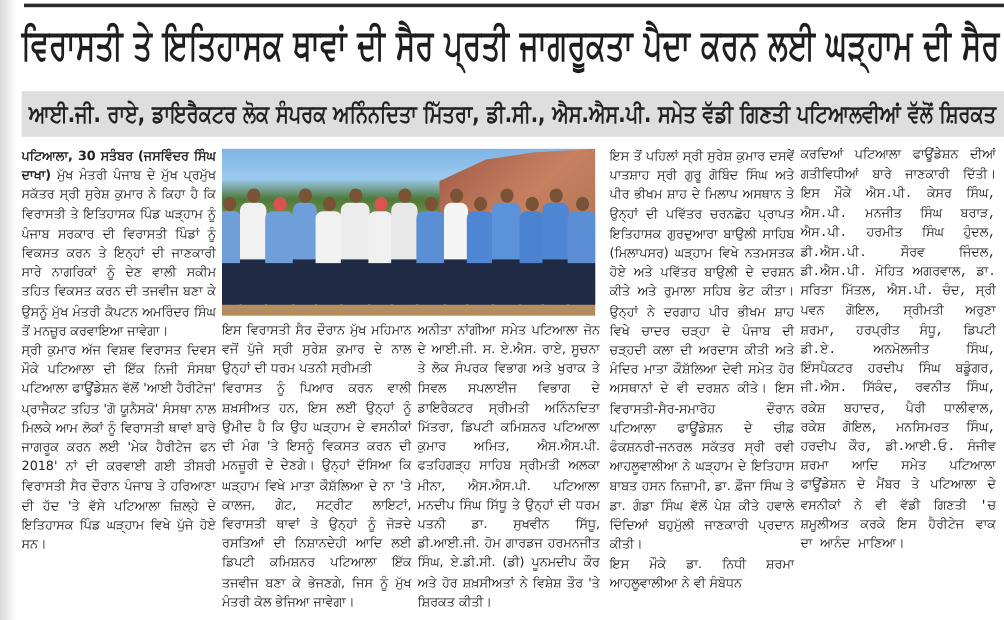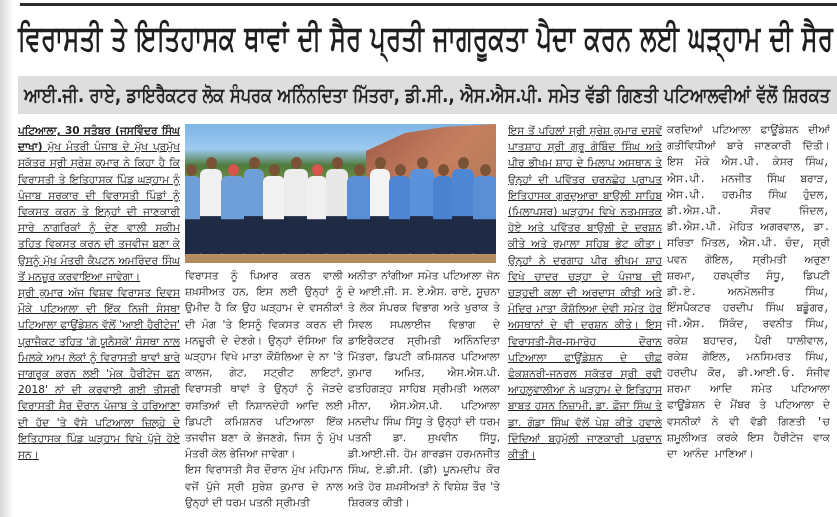--- a/index.html
+++ b/index.html
@@ -55,21 +55,21 @@
 <body>
 
 <div class="left-shade"></div>
 <div class="top-rule"></div>
 
 <h1 class="headline" id="headline" style="transform: scaleX(0.687184); transform-origin: left center;">ਵਿਰਾਸਤੀ ਤੇ ਇਤਿਹਾਸਕ ਥਾਵਾਂ ਦੀ ਸੈਰ ਪ੍ਰਤੀ ਜਾਗਰੂਕਤਾ ਪੈਦਾ ਕਰਨ ਲਈ ਘੜ੍ਹਾਮ ਦੀ ਸੈਰ</h1>
 
 <div class="subhead-bar"></div>
 <h2 class="subhead" id="subhead" style="transform: scaleX(0.804391); transform-origin: left center;">ਆਈ.ਜੀ. ਰਾਏ, ਡਾਇਰੈਕਟਰ ਲੋਕ ਸੰਪਰਕ ਅਨਿੰਨਦਿਤਾ ਮਿੱਤਰਾ, ਡੀ.ਸੀ., ਐਸ.ਐਸ.ਪੀ. ਸਮੇਤ ਵੱਡੀ ਗਿਣਤੀ ਪਟਿਆਲਵੀਆਂ ਵੱਲੋਂ ਸ਼ਿਰਕਤ</h2>
 
-<div class="col" style="left:18px; top:122px; width:162px; height:395px;text-decoration:underline;">
+<div class="col" style="left:18px; top:122px; width:162px; height:395px;">
   <p><span class="dateline">ਪਟਿਆਲਾ, 30 ਸਤੰਬਰ (ਜਸਵਿੰਦਰ ਸਿੰਘ ਦਾਖਾ)</span> <span>ਮੁੱਖ ਮੰਤਰੀ ਪੰਜਾਬ ਦੇ ਮੁੱਖ ਪ੍ਰਮੁੱਖ ਸਕੱਤਰ ਸ੍ਰੀ ਸੁਰੇਸ਼ ਕੁਮਾਰ ਨੇ ਕਿਹਾ ਹੈ ਕਿ ਵਿਰਾਸਤੀ ਤੇ ਇਤਿਹਾਸਕ ਪਿੰਡ ਘੜ੍ਹਾਮ ਨੂੰ ਪੰਜਾਬ ਸਰਕਾਰ ਦੀ ਵਿਰਾਸਤੀ ਪਿੰਡਾਂ ਨੂੰ ਵਿਕਸਤ ਕਰਨ ਤੇ ਇਨ੍ਹਾਂ ਦੀ ਜਾਣਕਾਰੀ ਸਾਰੇ ਨਾਗਰਿਕਾਂ ਨੂੰ ਦੇਣ ਵਾਲੀ ਸਕੀਮ ਤਹਿਤ ਵਿਕਸਤ ਕਰਨ ਦੀ ਤਜਵੀਜ ਬਣਾ ਕੇ ਉਸਨੂੰ ਮੁੱਖ ਮੰਤਰੀ ਕੈਪਟਨ ਅਮਰਿੰਦਰ ਸਿੰਘ ਤੋਂ ਮਨਜ਼ੂਰ ਕਰਵਾਇਆ ਜਾਵੇਗਾ।</span></p>
   <p>ਸ੍ਰੀ ਕੁਮਾਰ ਅੱਜ ਵਿਸ਼ਵ ਵਿਰਾਸਤ ਦਿਵਸ ਮੌਕੇ ਪਟਿਆਲਾ ਦੀ ਇੱਕ ਨਿਜੀ ਸੰਸਥਾ ਪਟਿਆਲਾ ਫਾਊਂਡੇਸ਼ਨ ਵੱਲੋਂ 'ਆਈ ਹੈਰੀਟੇਜ' ਪ੍ਰਾਜੈਕਟ ਤਹਿਤ 'ਗੋ ਯੂਨੈਸਕੋ' ਸੰਸਥਾ ਨਾਲ ਮਿਲਕੇ ਆਮ ਲੋਕਾਂ ਨੂੰ ਵਿਰਾਸਤੀ ਥਾਵਾਂ ਬਾਰੇ ਜਾਗਰੂਕ ਕਰਨ ਲਈ 'ਮੇਕ ਹੈਰੀਟੇਜ ਫਨ 2018' ਨਾਂ ਦੀ ਕਰਵਾਈ ਗਈ ਤੀਸਰੀ ਵਿਰਾਸਤੀ ਸੈਰ ਦੌਰਾਨ ਪੰਜਾਬ ਤੇ ਹਰਿਆਣਾ ਦੀ ਹੱਦ 'ਤੇ ਵੱਸੇ ਪਟਿਆਲਾ ਜ਼ਿਲ੍ਹੇ ਦੇ ਇਤਿਹਾਸਕ ਪਿੰਡ ਘੜ੍ਹਾਮ ਵਿਖੇ ਪੁੱਜੇ ਹੋਏ ਸਨ।</p>
 </div>
 
 <div class="photo">
   <div class="wall"></div>
   <div class="ground"></div>
   <div class="crowd" id="crowd">
       <div class="person" style="left: -4px; width: 20px; height: 78px; background: linear-gradient(rgb(111, 159, 216) 0%, rgb(111, 159, 216) 55%, rgb(31, 42, 68) 56%, rgb(31, 42, 68) 100%);">
         <div class="head" style="width: 11px; height: 12px; left: 4.5px; top: -12px;"></div>
@@ -113,27 +113,28 @@
       <div class="person" style="left: 267px; width: 22px; height: 85px; background: linear-gradient(rgb(79, 134, 212) 0%, rgb(79, 134, 212) 55%, rgb(31, 42, 68) 56%, rgb(31, 42, 68) 100%);">
         <div class="head" style="width: 11px; height: 12px; left: 5.5px; top: -12px;"></div>
       </div>
       <div class="person" style="left: 288px; width: 24px; height: 78px; background: linear-gradient(rgb(90, 143, 214) 0%, rgb(90, 143, 214) 55%, rgb(31, 42, 68) 56%, rgb(31, 42, 68) 100%);">
         <div class="head" style="width: 11px; height: 12px; left: 6.5px; top: -12px;"></div>
       </div>
     </div>
 </div>
 
 <div class="col" style="left:185px; top:267px; width:158px; height:250px;">
+  <p>ਇਸ ਵਿਰਾਸਤੀ ਸੈਰ ਦੌਰਾਨ ਮੁੱਖ ਮਹਿਮਾਨ ਵਜੋਂ ਪੁੱਜੇ ਸ੍ਰੀ ਸੁਰੇਸ਼ ਕੁਮਾਰ ਦੇ ਨਾਲ ਉਨ੍ਹਾਂ ਦੀ ਧਰਮ ਪਤਨੀ ਸ੍ਰੀਮਤੀ</p>
   <p>ਵਿਰਾਸਤ ਨੂੰ ਪਿਆਰ ਕਰਨ ਵਾਲੀ ਸ਼ਖ਼ਸੀਅਤ ਹਨ, ਇਸ ਲਈ ਉਨ੍ਹਾਂ ਨੂੰ ਉਮੀਦ ਹੈ ਕਿ ਉਹ ਘੜ੍ਹਾਮ ਦੇ ਵਸਨੀਕਾਂ ਦੀ ਮੰਗ 'ਤੇ ਇਸਨੂੰ ਵਿਕਸਤ ਕਰਨ ਦੀ ਮਨਜ਼ੂਰੀ ਦੇ ਦੇਣਗੇ। ਉਨ੍ਹਾਂ ਦੱਸਿਆ ਕਿ ਘੜ੍ਹਾਮ ਵਿਖੇ ਮਾਤਾ ਕੌਸ਼ੱਲਿਆ ਦੇ ਨਾ 'ਤੇ ਕਾਲਜ, ਗੇਟ, ਸਟ੍ਰੀਟ ਲਾਇਟਾਂ, ਵਿਰਾਸਤੀ ਥਾਵਾਂ ਤੇ ਉਨ੍ਹਾਂ ਨੂੰ ਜੋੜਦੇ ਰਸਤਿਆਂ ਦੀ ਨਿਸ਼ਾਨਦੇਹੀ ਆਦਿ ਲਈ ਡਿਪਟੀ ਕਮਿਸ਼ਨਰ ਪਟਿਆਲਾ ਇੱਕ ਤਜਵੀਜ ਬਣਾ ਕੇ ਭੇਜਣਗੇ, ਜਿਸ ਨੂੰ ਮੁੱਖ ਮੰਤਰੀ ਕੋਲ ਭੇਜਿਆ ਜਾਵੇਗਾ।</p>
-  <p>ਇਸ ਵਿਰਾਸਤੀ ਸੈਰ ਦੌਰਾਨ ਮੁੱਖ ਮਹਿਮਾਨ ਵਜੋਂ ਪੁੱਜੇ ਸ੍ਰੀ ਸੁਰੇਸ਼ ਕੁਮਾਰ ਦੇ ਨਾਲ ਉਨ੍ਹਾਂ ਦੀ ਧਰਮ ਪਤਨੀ ਸ੍ਰੀਮਤੀ</p>
 </div>
 
 <div class="col" style="left:348px; top:267px; width:152px; height:250px;">
   <p>ਅਨੀਤਾ ਨਾਂਗੀਆ ਸਮੇਤ ਪਟਿਆਲਾ ਜੋਨ ਦੇ ਆਈ.ਜੀ. ਸ. ਏ.ਐਸ. ਰਾਏ, ਸੂਚਨਾ ਤੇ ਲੋਕ ਸੰਪਰਕ ਵਿਭਾਗ ਅਤੇ ਖੁਰਾਕ ਤੇ ਸਿਵਲ ਸਪਲਾਈਜ ਵਿਭਾਗ ਦੇ ਡਾਇਰੈਕਟਰ ਸ੍ਰੀਮਤੀ ਅਨਿੰਨਦਿਤਾ ਮਿੱਤਰਾ, ਡਿਪਟੀ ਕਮਿਸ਼ਨਰ ਪਟਿਆਲਾ ਕੁਮਾਰ ਅਮਿਤ, ਐਸ.ਐਸ.ਪੀ. ਫਤਹਿਗੜ੍ਹ ਸਾਹਿਬ ਸ੍ਰੀਮਤੀ ਅਲਕਾ ਮੀਨਾ, ਐਸ.ਐਸ.ਪੀ. ਪਟਿਆਲਾ ਮਨਦੀਪ ਸਿੰਘ ਸਿੱਧੂ ਤੇ ਉਨ੍ਹਾਂ ਦੀ ਧਰਮ ਪਤਨੀ ਡਾ. ਸੁਖਵੀਨ ਸਿੱਧੂ, ਡੀ.ਆਈ.ਜੀ. ਹੋਮ ਗਾਰਡਜ ਹਰਮਨਜੀਤ ਸਿੰਘ, ਏ.ਡੀ.ਸੀ. (ਡੀ) ਪੂਨਮਦੀਪ ਕੌਰ ਅਤੇ ਹੋਰ ਸ਼ਖ਼ਸੀਅਤਾਂ ਨੇ ਵਿਸ਼ੇਸ਼ ਤੌਰ 'ਤੇ ਸ਼ਿਰਕਤ ਕੀਤੀ।</p>
 </div>
 
-<div class="col" style="left:508px; top:122px; width:154px; height:395px;text-decoration:underline;">
+<div class="col" style="left:508px; top:122px; width:154px; height:395px;">
   <p>ਇਸ ਤੋਂ ਪਹਿਲਾਂ ਸ੍ਰੀ ਸੁਰੇਸ਼ ਕੁਮਾਰ ਦਸਵੇਂ ਪਾਤਸ਼ਾਹ ਸ੍ਰੀ ਗੁਰੂ ਗੋਬਿੰਦ ਸਿੰਘ ਅਤੇ ਪੀਰ ਭੀਖਮ ਸ਼ਾਹ ਦੇ ਮਿਲਾਪ ਅਸਥਾਨ ਤੇ ਉਨ੍ਹਾਂ ਦੀ ਪਵਿੱਤਰ ਚਰਨਛੋਹ ਪ੍ਰਾਪਤ ਇਤਿਹਾਸਕ ਗੁਰਦੁਆਰਾ ਬਾਉਲੀ ਸਾਹਿਬ (ਮਿਲਾਪਸਰ) ਘੜ੍ਹਾਮ ਵਿਖੇ ਨਤਮਸਤਕ ਹੋਏ ਅਤੇ ਪਵਿੱਤਰ ਬਾਉਲੀ ਦੇ ਦਰਸ਼ਨ ਕੀਤੇ ਅਤੇ ਰੁਮਾਲਾ ਸਹਿਬ ਭੇਟ ਕੀਤਾ। ਉਨ੍ਹਾਂ ਨੇ ਦਰਗਾਹ ਪੀਰ ਭੀਖਮ ਸ਼ਾਹ ਵਿਖੇ ਚਾਦਰ ਚੜ੍ਹਾ ਦੇ ਪੰਜਾਬ ਦੀ ਚੜ੍ਹਦੀ ਕਲਾ ਦੀ ਅਰਦਾਸ ਕੀਤੀ ਅਤੇ ਮੰਦਿਰ ਮਾਤਾ ਕੌਸ਼ੱਲਿਆ ਦੇਵੀ ਸਮੇਤ ਹੋਰ ਅਸਥਾਨਾਂ ਦੇ ਵੀ ਦਰਸ਼ਨ ਕੀਤੇ। ਇਸ ਵਿਰਾਸਤੀ-ਸੈਰ-ਸਮਾਰੋਹ ਦੌਰਾਨ ਪਟਿਆਲਾ ਫਾਊਂਡੇਸ਼ਨ ਦੇ ਚੀਫ਼ ਫੰਕਸ਼ਨਰੀ-ਜਨਰਲ ਸਕੱਤਰ ਸ੍ਰੀ ਰਵੀ ਆਹਲੂਵਾਲੀਆ ਨੇ ਘੜ੍ਹਾਮ ਦੇ ਇਤਿਹਾਸ ਬਾਬਤ ਹਸਨ ਨਿਜ਼ਾਮੀ, ਡਾ. ਫ਼ੌਜਾ ਸਿੰਘ ਤੇ ਡਾ. ਗੰਡਾ ਸਿੰਘ ਵੱਲੋਂ ਪੇਸ਼ ਕੀਤੇ ਹਵਾਲੇ ਦਿੰਦਿਆਂ ਬਹੁਮੁੱਲੀ ਜਾਣਕਾਰੀ ਪ੍ਰਦਾਨ ਕੀਤੀ।</p>
+  <p>ਇਸ ਮੌਕੇ ਡਾ. ਨਿਧੀ ਸ਼ਰਮਾ ਆਹਲੂਵਾਲੀਆ ਨੇ ਵੀ ਸੰਬੋਧਨ</p>
 </div>
 
 <div class="col" style="left:667px; top:122px; width:163px; height:395px;font-family:Liberation Mono, monospace;">
   <p>ਕਰਦਿਆਂ ਪਟਿਆਲਾ ਫਾਊਂਡੇਸ਼ਨ ਦੀਆਂ ਗਤੀਵਿਧੀਆਂ ਬਾਰੇ ਜਾਣਕਾਰੀ ਦਿੱਤੀ। ਇਸ ਮੌਕੇ ਐਸ.ਪੀ. ਕੇਸਰ ਸਿੰਘ, ਐਸ.ਪੀ. ਮਨਜੀਤ ਸਿੰਘ ਬਰਾੜ, ਐਸ.ਪੀ. ਹਰਮੀਤ ਸਿੰਘ ਹੁੰਦਲ, ਡੀ.ਐਸ.ਪੀ. ਸੌਰਵ ਜਿੰਦਲ, ਡੀ.ਐਸ.ਪੀ. ਮੋਹਿਤ ਅਗਰਵਾਲ, ਡਾ. ਸਰਿਤਾ ਮਿੱਤਲ, ਐਸ.ਪੀ. ਚੰਦ, ਸ੍ਰੀ ਪਵਨ ਗੋਇਲ, ਸ੍ਰੀਮਤੀ ਅਰੁਣਾ ਸ਼ਰਮਾ, ਹਰਪ੍ਰੀਤ ਸੰਧੂ, ਡਿਪਟੀ ਡੀ.ਏ. ਅਨਮੋਲਜੀਤ ਸਿੰਘ, ਇੰਸਪੈਕਟਰ ਹਰਦੀਪ ਸਿੰਘ ਬਡੂੰਗਰ, ਜੀ.ਐਸ. ਸਿੱਕੰਦ, ਰਵਨੀਤ ਸਿੰਘ, ਰਕੇਸ਼ ਬਹਾਦਰ, ਪੈਰੀ ਧਾਲੀਵਾਲ, ਰਕੇਸ਼ ਗੋਇਲ, ਮਨਸਿਮਰਤ ਸਿੰਘ, ਹਰਦੀਪ ਕੌਰ, ਡੀ.ਆਈ.ਓ. ਸੰਜੀਵ ਸ਼ਰਮਾ ਆਦਿ ਸਮੇਤ ਪਟਿਆਲਾ ਫਾਊਂਡੇਸ਼ਨ ਦੇ ਮੈਂਬਰ ਤੇ ਪਟਿਆਲਾ ਦੇ ਵਸਨੀਕਾਂ ਨੇ ਵੀ ਵੱਡੀ ਗਿਣਤੀ 'ਚ ਸ਼ਮੂਲੀਅਤ ਕਰਕੇ ਇਸ ਹੈਰੀਟੇਜ ਵਾਕ ਦਾ ਆਨੰਦ ਮਾਣਿਆ।</p>
 </div>
 
 </body></html>

